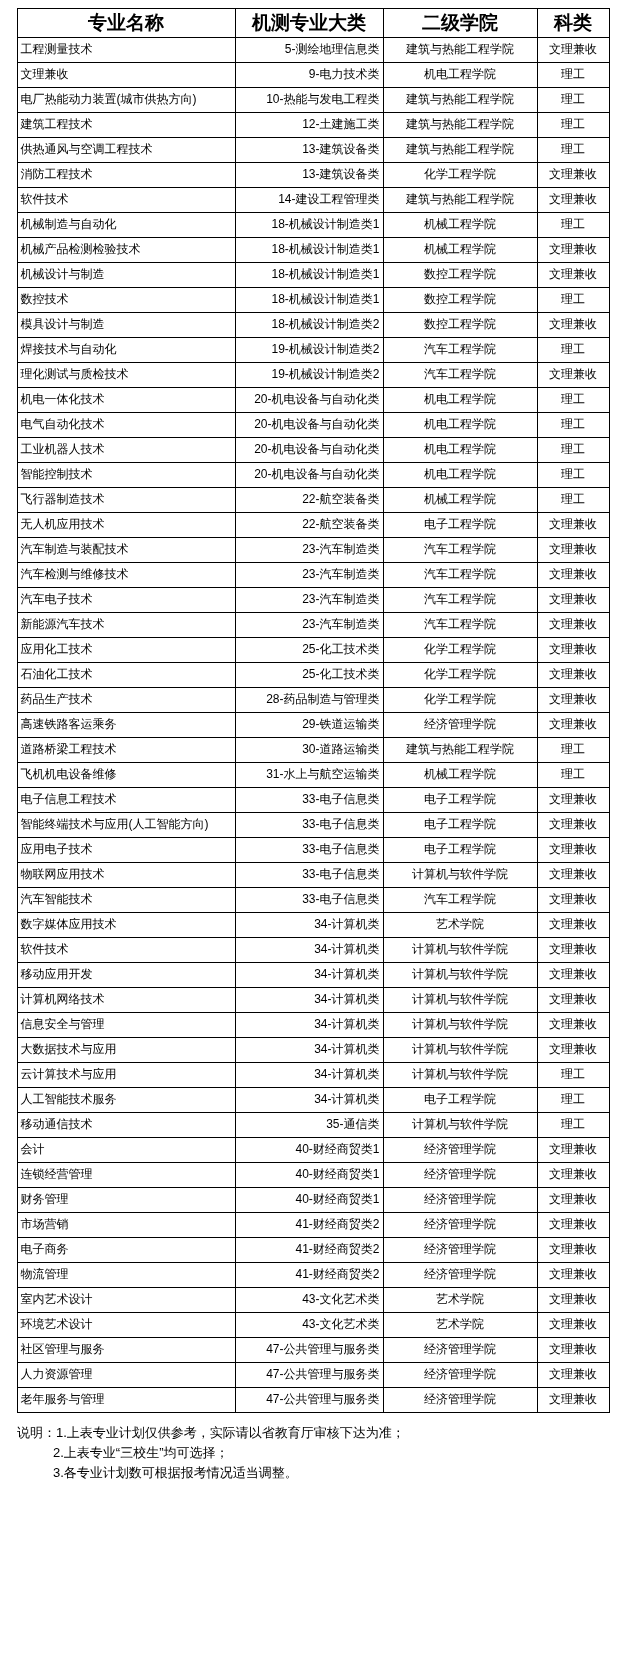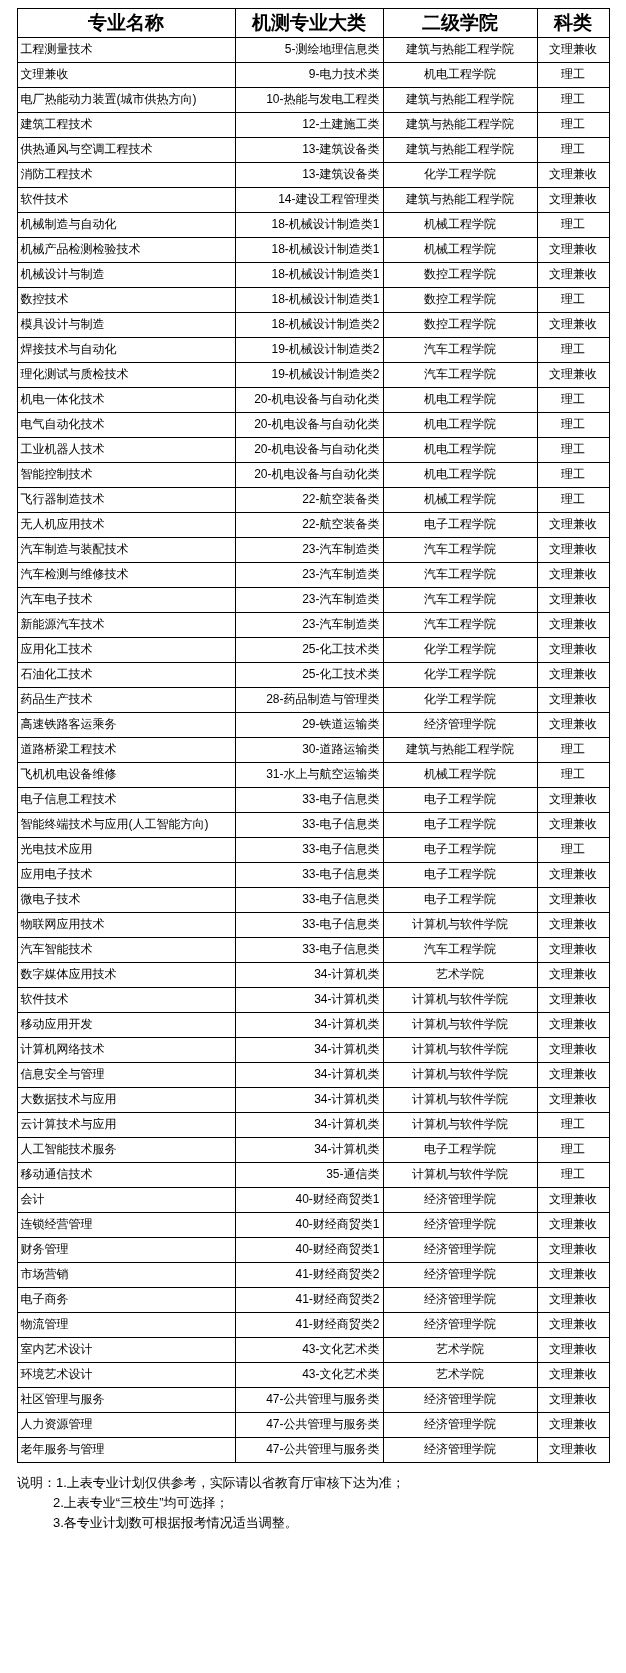--- a/index.html
+++ b/index.html
@@ -273,33 +273,21 @@
           <td class="col-dept">电子工程学院</td>
           <td class="col-subj">文理兼收</td>
         </tr>
         <tr>
           <td class="col-name">智能终端技术与应用(人工智能方向)</td>
           <td class="col-cat">33-电子信息类</td>
           <td class="col-dept">电子工程学院</td>
           <td class="col-subj">文理兼收</td>
         </tr>
         <tr>
-          <td class="col-name">光电技术应用</td>
-          <td class="col-cat">33-电子信息类</td>
-          <td class="col-dept">电子工程学院</td>
-          <td class="col-subj">理工</td>
-        </tr>
-        <tr>
           <td class="col-name">应用电子技术</td>
-          <td class="col-cat">33-电子信息类</td>
-          <td class="col-dept">电子工程学院</td>
-          <td class="col-subj">文理兼收</td>
-        </tr>
-        <tr>
-          <td class="col-name">微电子技术</td>
           <td class="col-cat">33-电子信息类</td>
           <td class="col-dept">电子工程学院</td>
           <td class="col-subj">文理兼收</td>
         </tr>
         <tr>
           <td class="col-name">物联网应用技术</td>
           <td class="col-cat">33-电子信息类</td>
           <td class="col-dept">计算机与软件学院</td>
           <td class="col-subj">文理兼收</td>
         </tr>

